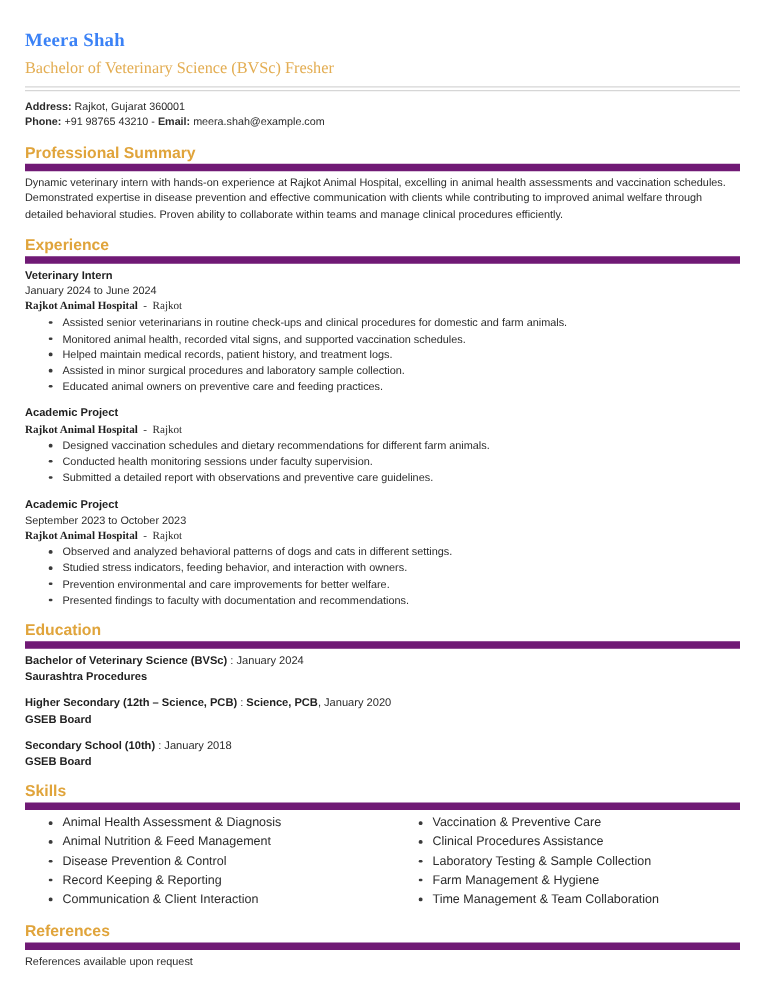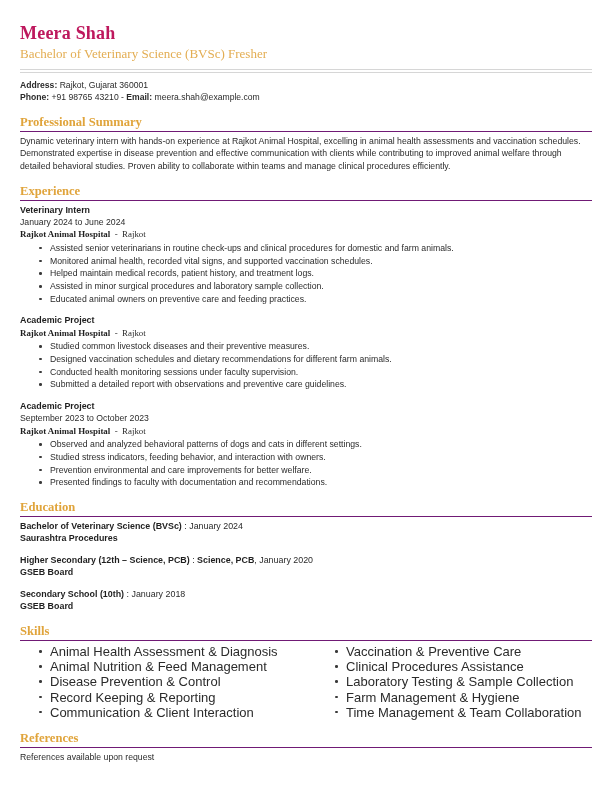--- a/index.html
+++ b/index.html
@@ -20,23 +20,23 @@
     box-sizing: border-box;
     padding: 22px 20px 20px 20px;
     position: relative;
     overflow: hidden;
   }
 
   
   .hdr-name {
     font-family: "Liberation Serif", serif;
     font-weight: bold;
-    font-size: 18px;
+    font-size: 15px;
     line-height: 22px;
-    color: #be185d;
+    color: #3b82f6;
     letter-spacing: 0.2px;
   }
   .hdr-title {
     font-family: "Liberation Serif", serif;
     font-weight: normal;
     font-size: 13px;
     line-height: 17px;
     color: #e3ad52;
     margin-top: 1px;
   }
@@ -52,27 +52,27 @@
     font-size: 8.6px;
     line-height: 12.4px;
     color: #2b2b2b;
   }
   .contact-line b { font-weight: bold; }
 
   
   .section { margin-top: 11px; }
   .sec-head {
     position: relative;
-    font-family: Liberation Serif, serif;
+    font-family: Liberation Sans, sans-serif;
     font-weight: bold;
     font-size: 12.6px;
     line-height: 14px;
     color: #e0a43b;
     padding-bottom: 2px;
-    border-bottom: 1px solid #701a75;
+    border-bottom: 6px solid #701a75;
     margin-bottom: 3px;
   }
 
   
   .para {
     font-size: 8.7px;
     line-height: 12.6px;
     color: #2b2b2b;
     text-align: left;
   }
@@ -149,21 +149,21 @@
     box-sizing: border-box;
   }
   .skills-col.right { padding-left: 10px; }
   ul.skill-list {
     margin: 0;
     padding: 0 0 0 30px;
     list-style: none;
   }
   ul.skill-list li {
     position: relative;
-    font-size: 13px;
+    font-size: 10px;
     line-height: 15.2px;
     color: #2b2b2b;
   }
   ul.skill-list li::before {
     content: "";
     position: absolute;
     left: -11px;
     top: 6px;
     width: 2.6px;
     height: 2.6px;
@@ -217,21 +217,20 @@
             <li>Monitored animal health, recorded vital signs, and supported vaccination schedules.</li>
             <li>Helped maintain medical records, patient history, and treatment logs.</li>
             <li>Assisted in minor surgical procedures and laboratory sample collection.</li>
             <li>Educated animal owners on preventive care and feeding practices.</li>
           </ul>
         </div>
         <div class="job">
           <div class="job-title">Academic Project</div>
           <div class="job-org"><b>Rajkot Animal Hospital</b>&nbsp; <span class="sep">-</span>&nbsp; <span>Rajkot</span></div>
           <ul class="bullets">
-            <li>Studied common livestock diseases and their preventive measures.</li>
             <li>Designed vaccination schedules and dietary recommendations for different farm animals.</li>
             <li>Conducted health monitoring sessions under faculty supervision.</li>
             <li>Submitted a detailed report with observations and preventive care guidelines.</li>
           </ul>
         </div>
         <div class="job">
           <div class="job-title">Academic Project</div>
           <div class="job-dates">September 2023 to October 2023</div>
           <div class="job-org"><b>Rajkot Animal Hospital</b>&nbsp; <span class="sep">-</span>&nbsp; <span>Rajkot</span></div>
           <ul class="bullets">

